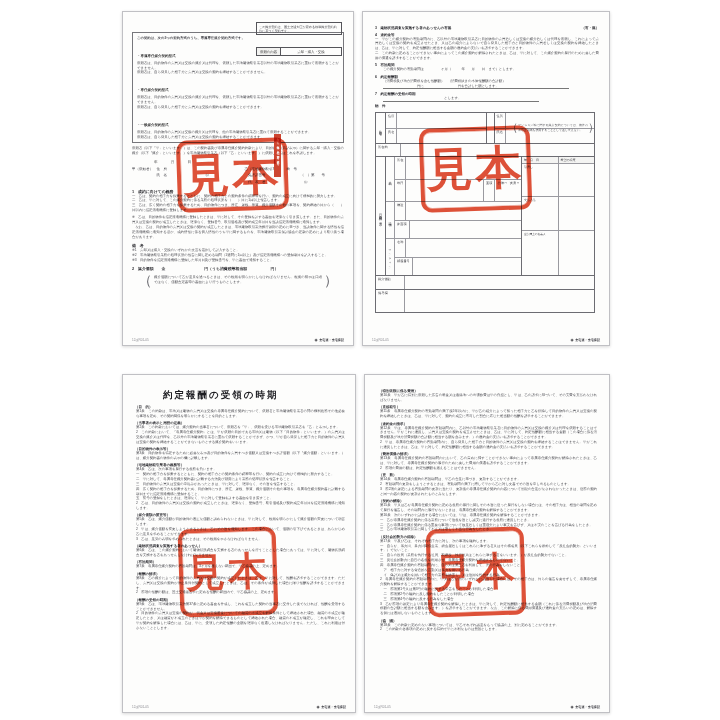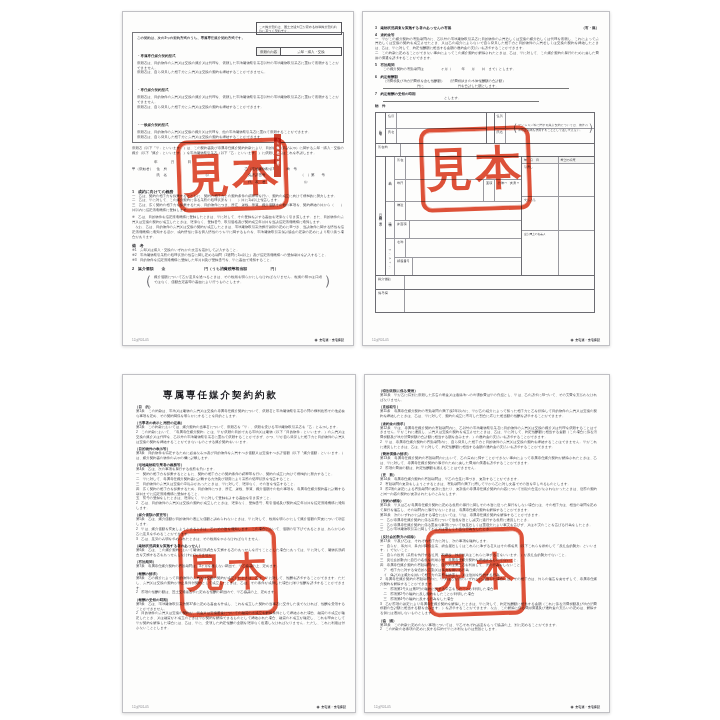--- a/index.html
+++ b/index.html
@@ -269,21 +269,21 @@
       <span>12改R01-05</span>
       <span class="pub">
         <span class="pubicon">◉</span>
         <span>全宅連・全宅保証</span>
       </span>
     </div>
   </div>
 
   <div class="page" style="left:122px;top:374px;width:232px;height:337px;">
     <div class="pg-inner" style="inset:10px 10px 14px 12px;font-size:3.3px;">
-      <div class="title3">専属専任媒介契約約款</div>
+      <div class="title3">約定報酬の受領の時期</div>
       <div class="art">
           <div class="ah">（目　的）</div>
           <div class="b">第1条　この約款は、宅地又は建物の売買又は交換の専属専任媒介契約について、依頼者と宅地建物取引業者の間の権利義務その他必要な事項を定め、その契約関係を明らかにすることを目的とします。</div>
         </div>
       <div class="art">
           <div class="ah">（当事者の表示と用語の定義）</div>
           <div class="b">第2条　この約款においては、媒介契約の当事者について、依頼者を「甲」、依頼を受ける宅地建物取引業者を「乙」と表示します。
 2　この約款において、「専属専任媒介契約」とは、甲が依頼の目的である宅地又は建物（以下「目的物件」といいます。）の売買又は交換の媒介又は代理を、乙以外の宅地建物取引業者に重ねて依頼することができず、かつ、甲が自ら発見した相手方と目的物件の売買又は交換の契約を締結することができないものとする媒介契約をいいます。</div>
         </div>
       <div class="art">

